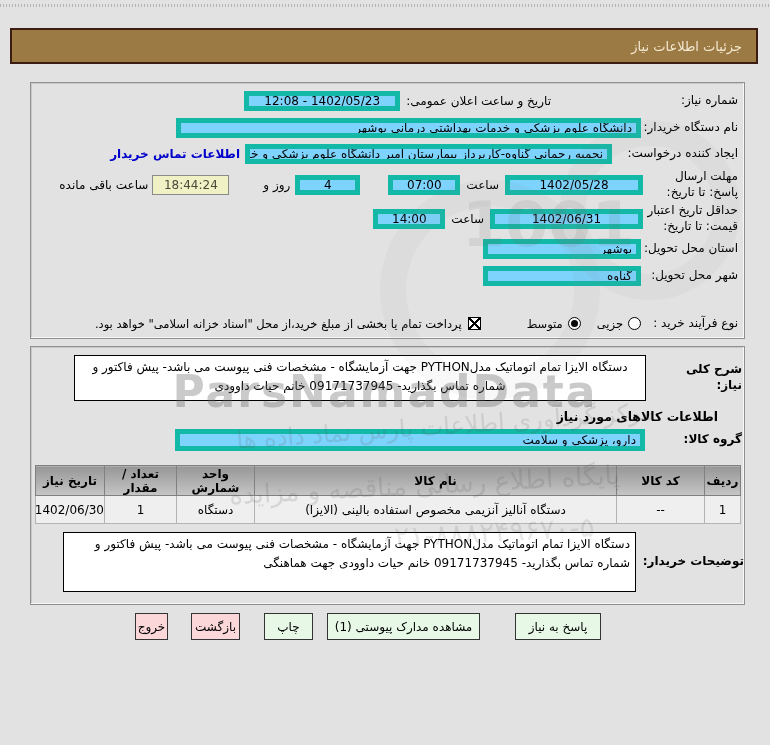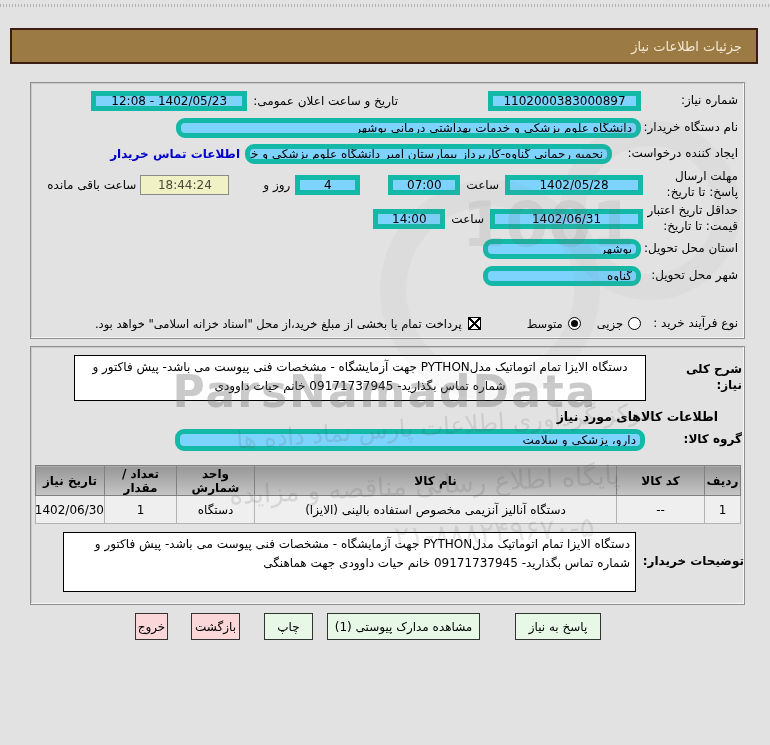--- a/index.html
+++ b/index.html
@@ -32,21 +32,21 @@
   #panel2 { top:346px; height:259px; }
 
   .row { position:absolute; right:6px; left:4px; display:flex; align-items:center; font-size:12px; }
   .lbl { width:97px; flex:none; line-height:1.3; }
   .g   { flex:none; }
   .inp {
     background:#7dd3fc; border:5px solid #14b8a6; height:20px; flex:none;
     display:flex; align-items:center; font-size:12px; overflow:hidden; white-space:nowrap;
   }
   .center { justify-content:center; }
-  .right  { justify-content:flex-start; padding:0 4px;border-radius:9px; }
+  .right  { justify-content:flex-start; padding:0 4px; }
   .warn { background:#f1f1c6; border:1px solid #8a8a8a; color:#4a4a3a; }
   a.contact { color:#0000cc; text-decoration:none; white-space:nowrap;font-weight:bold; }
 
   .opt { display:flex; align-items:center; margin-left:16px; }
   .radio { width:13px; height:13px; border:1px solid #000; border-radius:50%; background:#fff;
     margin-left:5px; flex:none; position:relative; }
   .radio.checked::after { content:""; position:absolute; top:2px; left:2px; right:2px; bottom:2px;
     background:#000; border-radius:50%; }
   .checkbox { width:13px; height:13px; border:1px solid #000; background:#fff; flex:none; margin-left:6px; }
   .checkbox.checked { background:
@@ -93,21 +93,20 @@
 <div class="dotline"></div>
 
 <div class="titlebar">
   <span>جزئیات اطلاعات نیاز</span>
 </div>
 
 <div class="panel" id="panel1">
 
   <div class="row" style="top:8px">
     <span class="lbl">شماره نیاز:</span>
-    <span class="inp center" style="width:153px">1102000383000897</span>
     <span class="g" style="width:90px"></span>
     <span>تاریخ و ساعت اعلان عمومی:</span>
     <span class="g" style="width:6px"></span>
     <span class="inp center" style="width:156px">1402/05/23 - 12:08</span>
   </div>
 
   <div class="row" style="top:35px">
     <span class="lbl">نام دستگاه خریدار:</span>
     <span class="inp right" style="width:465px">دانشگاه علوم پزشکی و خدمات بهداشتی درمانی بوشهر</span>
   </div>
@@ -125,21 +124,21 @@
     <span class="inp center" style="width:138px">1402/05/28</span>
     <span class="g" style="width:6px"></span>
     <span>ساعت</span>
     <span class="g" style="width:6px"></span>
     <span class="inp center" style="width:72px">07:00</span>
     <span class="g" style="width:28px"></span>
     <span class="inp center" style="width:65px">4</span>
     <span class="g" style="width:5px"></span>
     <span>روز و</span>
     <span class="g" style="width:34px"></span>
-    <span class="inp center warn" style="width:89px">18:44:24</span>
+    <span class="inp center warn" style="width:77px">18:44:24</span>
     <span class="g" style="width:4px"></span>
     <span>ساعت باقی مانده</span>
   </div>
 
   <div class="row" style="top:120px">
     <span class="lbl" style="width:95px">حداقل تاریخ اعتبار قیمت: تا تاریخ:</span>
     <span class="inp center" style="width:153px">1402/06/31</span>
     <span class="g" style="width:6px"></span>
     <span>ساعت</span>
     <span class="g" style="width:6px"></span>

